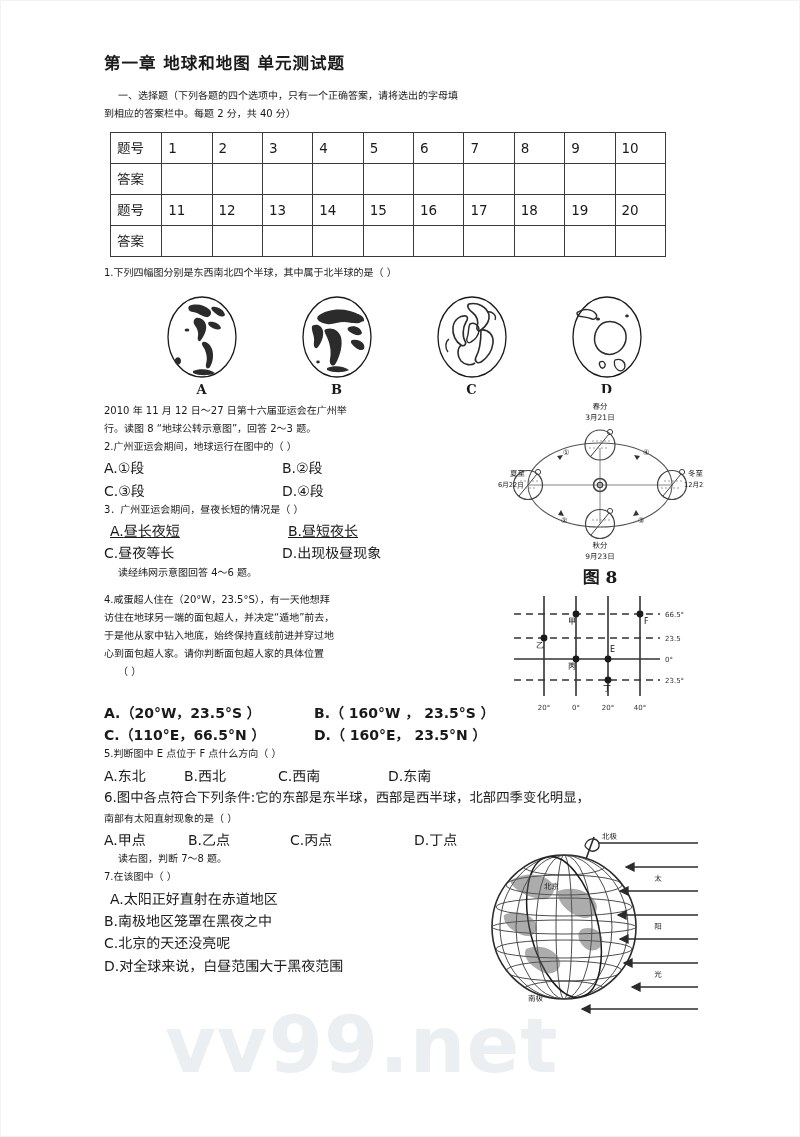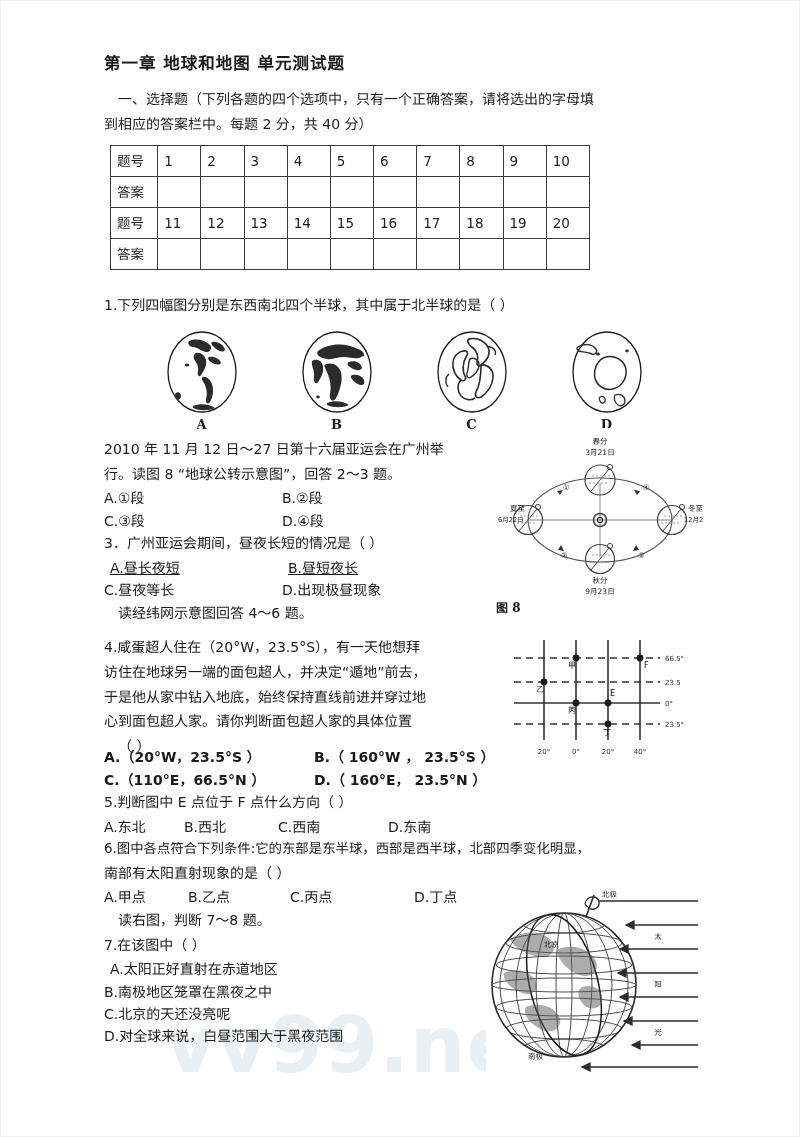--- a/index.html
+++ b/index.html
@@ -51,34 +51,34 @@
     text-align: left;
     font-size: 16.5px;
     font-weight: bold;
     letter-spacing: 1px;
     margin: 0 0 14px 0;
     position: relative;
     z-index: 2;
   }
 
   .para {
-    font-size: 14px;
+    font-size: 10px;
     line-height: 1.62;
     margin: 0 0 2px 0;
     text-align: justify;
     position: relative;
     z-index: 2;
   }
   .indent { text-indent: 14px; }
 
   
   .answer-table {
     border-collapse: collapse;
     margin: 10px 0 0 6px;
-    width: 480px;
+    width: 556px;
     position: relative;
     z-index: 2;
   }
   .answer-table td {
     border: 1px solid #3a3a3a;
     height: 28px;
     font-size: 13.5px;
     padding: 1px 6px;
     vertical-align: middle;
     line-height: 1.1;
@@ -115,21 +115,22 @@
     margin-top: 2px;
     font-family: "DejaVu Serif", "Liberation Serif", serif;
   }
 
   
   .split { display: flex; position: relative; z-index: 2; }
   .split .left  { width: 392px; }
   .split .right { width: 208px; position: relative; }
 
   .fig-caption {
-    font-size: 12px;
+    text-align: center;
+    font-size: 17px;
     font-weight: bold;
     margin-top: 2px;
     font-family: "DejaVu Serif", "Liberation Serif", serif;
   }
 
   .figbox { position: relative; }
   svg { display: block; }
   .cnlbl {
     font-family: "DejaVu Sans", "Liberation Sans", sans-serif;
     font-size: 7.5px;
@@ -212,21 +213,21 @@
           <td class="num"></td>
           <td class="num"></td>
           <td class="num"></td>
           <td class="num"></td>
           <td class="num"></td>
           <td class="num"></td>
         </tr>
       </tbody>
     </table>
 
-    <div class="qblock" style="margin-top:24px;">
+    <div class="qblock" style="margin-top:8px;">
       <p class="para">1.下列四幅图分别是东西南北四个半球，其中属于北半球的是（    ）</p>
 
       <div class="globes">
 
         <div class="globe-item">
           <svg width="78" height="86" viewBox="0 0 78 86">
             <ellipse cx="39" cy="43" rx="34" ry="40" fill="#fff" stroke="#1a1a1a" stroke-width="1.3"></ellipse>
             <path d="M26 12 C33 9 42 11 47 16 C50 20 46 24 43 23 C38 22 34 18 30 18 C27 18 24 15 26 12 Z" fill="#2b2b2b"></path>
             <path d="M49 13 C55 12 61 16 62 21 C60 24 55 22 52 19 C50 17 47 15 49 13 Z" fill="#2b2b2b"></path>
             <path d="M33 24 C37 23 42 26 43 31 C44 36 41 42 38 46 C36 49 34 46 35 42 C36 37 33 33 31 30 C30 27 31 25 33 24 Z" fill="#2b2b2b"></path>
@@ -282,20 +283,21 @@
         </div>
       </div>
     </div>
 
     <div class="split">
       <div class="left">
         <p class="para">2010 年 11 月 12 日～27 日第十六届亚运会在广州举</p>
         <p class="para">行。读图 8 “地球公转示意图”，回答 2～3 题。</p>
 
         <div class="qblock">
+          <p class="para">2.广州亚运会期间，地球运行在图中的（    ）</p>
           <div class="opts">
             <div class="opt-row">
               <span class="w-col-a"><span>A.</span><span>①段</span></span>
               <span><span>B.</span><span>②段</span></span>
             </div>
             <div class="opt-row">
               <span class="w-col-a"><span>C.</span><span>③段</span></span>
               <span><span>D.</span><span>④段</span></span>
             </div>
           </div>
@@ -383,21 +385,21 @@
             <text class="cnlbl" x="104" y="166" text-anchor="middle">9月23日</text>
 
             <text class="cnlbl" x="192" y="83" text-anchor="start">冬至</text>
             <text class="cnlbl sm" x="188" y="94" text-anchor="start">12月22日</text>
           </svg>
           <div class="fig-caption">图 8</div>
         </div>
       </div>
     </div>
 
-    <div class="split" style="margin-top:10px;gap:36px;">
+    <div class="split" style="margin-top:4px;gap:36px;">
       <div class="left">
         <div class="qblock">
           <p class="para">4.咸蛋超人住在（20°W，23.5°S），有一天他想拜</p>
           <p class="para">访住在地球另一端的面包超人，并决定“遁地”前去，</p>
           <p class="para">于是他从家中钻入地底，始终保持直线前进并穿过地</p>
           <p class="para">心到面包超人家。请你判断面包超人家的具体位置</p>
           <p class="para" style="text-indent:14px;">（    ）</p>
         </div>
       </div>
       <div class="right">

